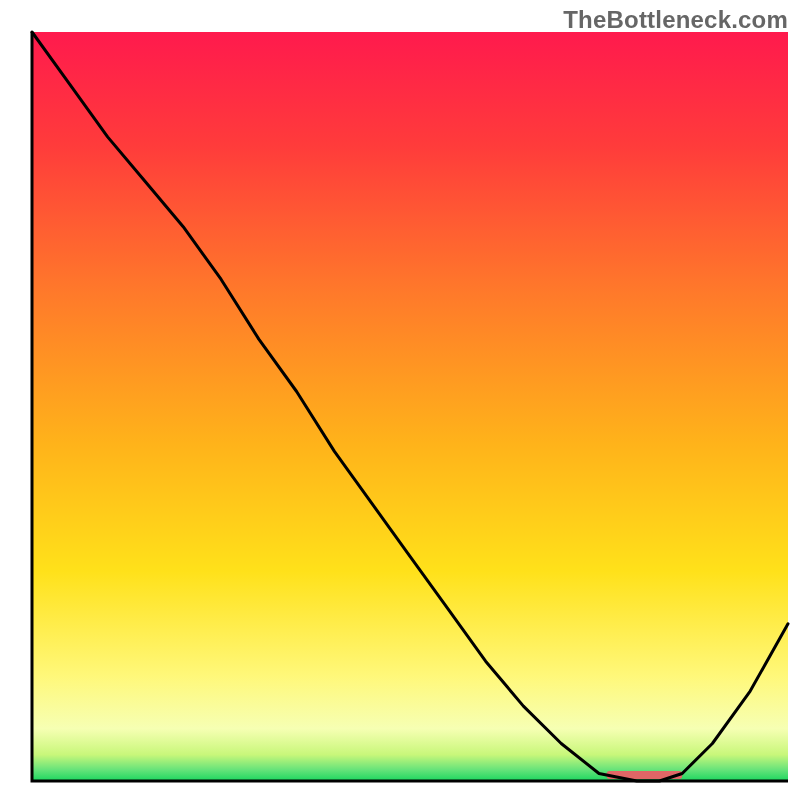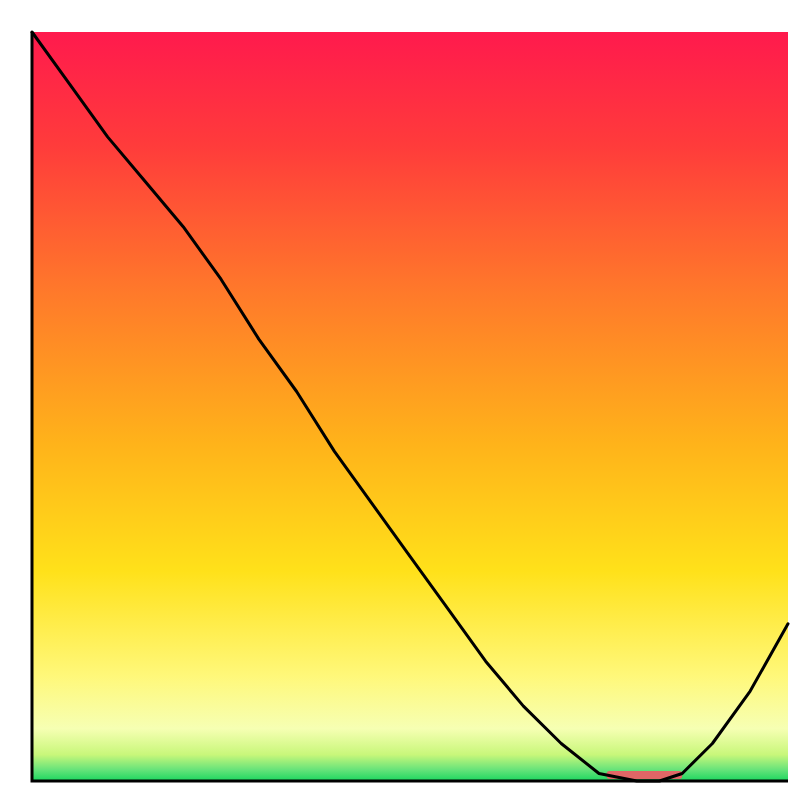--- a/index.html
+++ b/index.html
@@ -26,20 +26,21 @@
     letter-spacing: 0.2px;
   }
   svg {
     display: block;
   }
 </style>
 </head>
 <body>
 
 <div class="canvas">
+  <div class="watermark">TheBottleneck.com</div>
 
   <svg id="chart-svg" width="800" height="800" viewBox="0 0 800 800">
     <defs>
       <linearGradient id="bg-grad" x1="0" y1="0" x2="0" y2="1">
           <stop offset="0%" stop-color="#ff1a4d"></stop>
           <stop offset="15%" stop-color="#ff3b3b"></stop>
           <stop offset="35%" stop-color="#ff7a2a"></stop>
           <stop offset="55.00000000000001%" stop-color="#ffb31a"></stop>
           <stop offset="72%" stop-color="#ffe11a"></stop>
           <stop offset="86%" stop-color="#fff87a"></stop>

